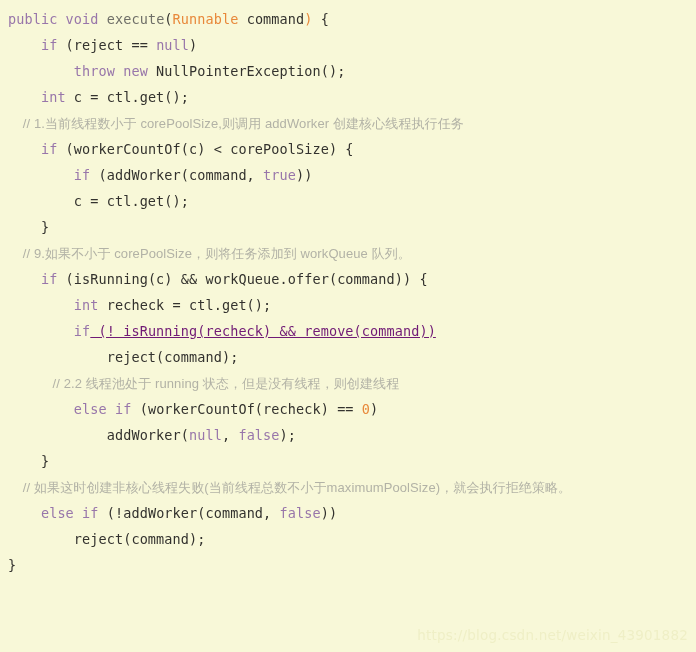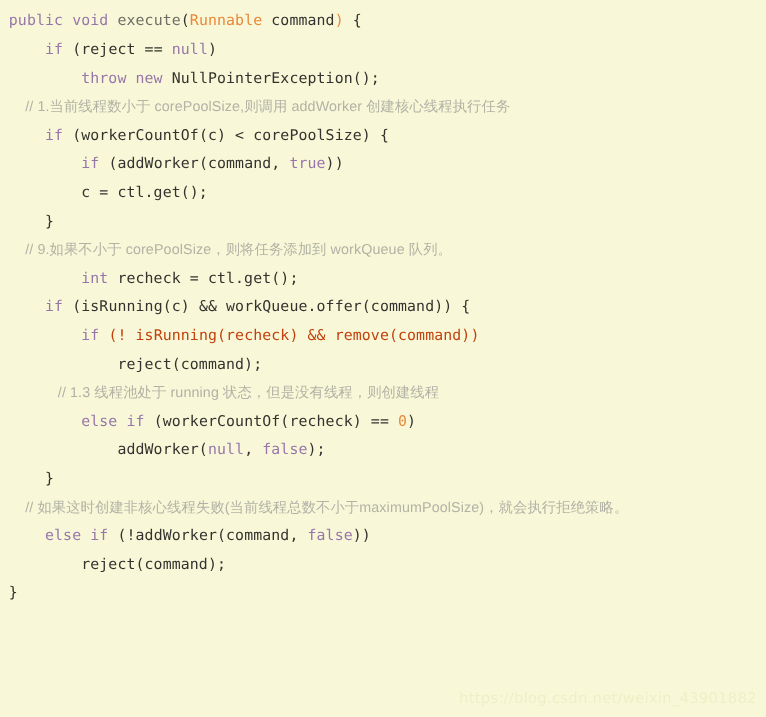--- a/index.html
+++ b/index.html
@@ -57,31 +57,32 @@
 </style>
 </head>
 <body style="background: rgb(248, 248, 216);">
 
 <div id="screenshot" style="background: rgb(248, 248, 216);">
 
   <div id="code-block">
       <div class="code-line"><span class="tok t-keyword" style="color: rgb(152, 118, 170);">public</span><span class="tok t-plain" style="color: rgb(51, 50, 46);"> </span><span class="tok t-keyword" style="color: rgb(152, 118, 170);">void</span><span class="tok t-plain" style="color: rgb(51, 50, 46);"> </span><span class="tok t-method" style="color: rgb(111, 111, 104);">execute</span><span class="tok t-punct" style="color: rgb(51, 50, 46);">(</span><span class="tok t-type" style="color: rgb(232, 136, 58);">Runnable</span><span class="tok t-plain" style="color: rgb(51, 50, 46);"> command</span><span class="tok t-type" style="color: rgb(232, 136, 58);">)</span><span class="tok t-plain" style="color: rgb(51, 50, 46);"> {</span></div>
       <div class="code-line"><span class="tok t-plain" style="color: rgb(51, 50, 46);">    </span><span class="tok t-keyword" style="color: rgb(152, 118, 170);">if</span><span class="tok t-plain" style="color: rgb(51, 50, 46);"> (reject == </span><span class="tok t-keyword" style="color: rgb(152, 118, 170);">null</span><span class="tok t-plain" style="color: rgb(51, 50, 46);">)</span></div>
       <div class="code-line"><span class="tok t-plain" style="color: rgb(51, 50, 46);">        </span><span class="tok t-keyword" style="color: rgb(152, 118, 170);">throw</span><span class="tok t-plain" style="color: rgb(51, 50, 46);"> </span><span class="tok t-keyword" style="color: rgb(152, 118, 170);">new</span><span class="tok t-plain" style="color: rgb(51, 50, 46);"> NullPointerException();</span></div>
+      <div class="code-line"><span class="tok t-plain" style="color: rgb(51, 50, 46);">    </span><span class="tok t-keyword" style="color: rgb(152, 118, 170);">int</span><span class="tok t-plain" style="color: rgb(51, 50, 46);"> c = ctl.get();</span></div>
       <div class="code-line"><span class="tok t-comment" style="color: rgb(178, 178, 166);">    // 1.当前线程数小于 corePoolSize,则调用 addWorker 创建核心线程执行任务</span></div>
       <div class="code-line"><span class="tok t-plain" style="color: rgb(51, 50, 46);">    </span><span class="tok t-keyword" style="color: rgb(152, 118, 170);">if</span><span class="tok t-plain" style="color: rgb(51, 50, 46);"> (workerCountOf(c) &lt; corePoolSize) {</span></div>
       <div class="code-line"><span class="tok t-plain" style="color: rgb(51, 50, 46);">        </span><span class="tok t-keyword" style="color: rgb(152, 118, 170);">if</span><span class="tok t-plain" style="color: rgb(51, 50, 46);"> (addWorker(command, </span><span class="tok t-keyword" style="color: rgb(152, 118, 170);">true</span><span class="tok t-plain" style="color: rgb(51, 50, 46);">))</span></div>
       <div class="code-line"><span class="tok t-plain" style="color: rgb(51, 50, 46);">        c = ctl.get();</span></div>
       <div class="code-line"><span class="tok t-plain" style="color: rgb(51, 50, 46);">    }</span></div>
       <div class="code-line"><span class="tok t-comment" style="color: rgb(178, 178, 166);">    // 9.如果不小于 corePoolSize，则将任务添加到 workQueue 队列。</span></div>
+      <div class="code-line"><span class="tok t-plain" style="color: rgb(51, 50, 46);">    </span><span class="tok t-keyword" style="color: rgb(152, 118, 170);">if</span><span class="tok t-plain" style="color: rgb(51, 50, 46);"> (isRunning(c) &amp;&amp; workQueue.offer(command)) {</span></div>
       <div class="code-line"><span class="tok t-plain" style="color: rgb(51, 50, 46);">        </span><span class="tok t-keyword" style="color: rgb(152, 118, 170);">int</span><span class="tok t-plain" style="color: rgb(51, 50, 46);"> recheck = ctl.get();</span></div>
-      <div class="code-line"><span class="tok t-plain" style="color: rgb(51, 50, 46);">    </span><span class="tok t-keyword" style="color: rgb(152, 118, 170);">if</span><span class="tok t-plain" style="color: rgb(51, 50, 46);"> (isRunning(c) &amp;&amp; workQueue.offer(command)) {</span></div>
-      <div class="code-line"><span class="tok t-plain" style="color: rgb(51, 50, 46);">        </span><span class="tok t-keyword" style="color: rgb(152, 118, 170);">if</span><span class="tok t-plain" style="color: #c2410c;"> (! isRunning(recheck) &amp;&amp; remove(command))</span></div>
+      <div class="code-line"><span class="tok t-plain" style="color: rgb(51, 50, 46);">        </span><span class="tok t-keyword" style="color: rgb(152, 118, 170);">if</span><span class="tok t-plain" style="color: #701a75; text-decoration: underline;"> (! isRunning(recheck) &amp;&amp; remove(command))</span></div>
       <div class="code-line"><span class="tok t-plain" style="color: rgb(51, 50, 46);">            reject(command);</span></div>
-      <div class="code-line"><span class="tok t-comment" style="color: rgb(178, 178, 166);">            // 1.3 线程池处于 running 状态，但是没有线程，则创建线程</span></div>
+      <div class="code-line"><span class="tok t-comment" style="color: rgb(178, 178, 166);">            // 2.2 线程池处于 running 状态，但是没有线程，则创建线程</span></div>
       <div class="code-line"><span class="tok t-plain" style="color: rgb(51, 50, 46);">        </span><span class="tok t-keyword" style="color: rgb(152, 118, 170);">else</span><span class="tok t-plain" style="color: rgb(51, 50, 46);"> </span><span class="tok t-keyword" style="color: rgb(152, 118, 170);">if</span><span class="tok t-plain" style="color: rgb(51, 50, 46);"> (workerCountOf(recheck) == </span><span class="tok t-number" style="color: rgb(232, 136, 58);">0</span><span class="tok t-plain" style="color: rgb(51, 50, 46);">)</span></div>
       <div class="code-line"><span class="tok t-plain" style="color: rgb(51, 50, 46);">            addWorker(</span><span class="tok t-keyword" style="color: rgb(152, 118, 170);">null</span><span class="tok t-plain" style="color: rgb(51, 50, 46);">, </span><span class="tok t-keyword" style="color: rgb(152, 118, 170);">false</span><span class="tok t-plain" style="color: rgb(51, 50, 46);">);</span></div>
       <div class="code-line"><span class="tok t-plain" style="color: rgb(51, 50, 46);">    }</span></div>
       <div class="code-line"><span class="tok t-comment" style="color: rgb(178, 178, 166);">    // 如果这时创建非核心线程失败(当前线程总数不小于maximumPoolSize)，就会执行拒绝策略。</span></div>
       <div class="code-line"><span class="tok t-plain" style="color: rgb(51, 50, 46);">    </span><span class="tok t-keyword" style="color: rgb(152, 118, 170);">else</span><span class="tok t-plain" style="color: rgb(51, 50, 46);"> </span><span class="tok t-keyword" style="color: rgb(152, 118, 170);">if</span><span class="tok t-plain" style="color: rgb(51, 50, 46);"> (!addWorker(command, </span><span class="tok t-keyword" style="color: rgb(152, 118, 170);">false</span><span class="tok t-plain" style="color: rgb(51, 50, 46);">))</span></div>
       <div class="code-line"><span class="tok t-plain" style="color: rgb(51, 50, 46);">        reject(command);</span></div>
       <div class="code-line"><span class="tok t-plain" style="color: rgb(51, 50, 46);">}</span></div>
     </div>
 
   <div id="watermark" style="color: rgb(239, 239, 198);">https://blog.csdn.net/weixin_43901882</div>

